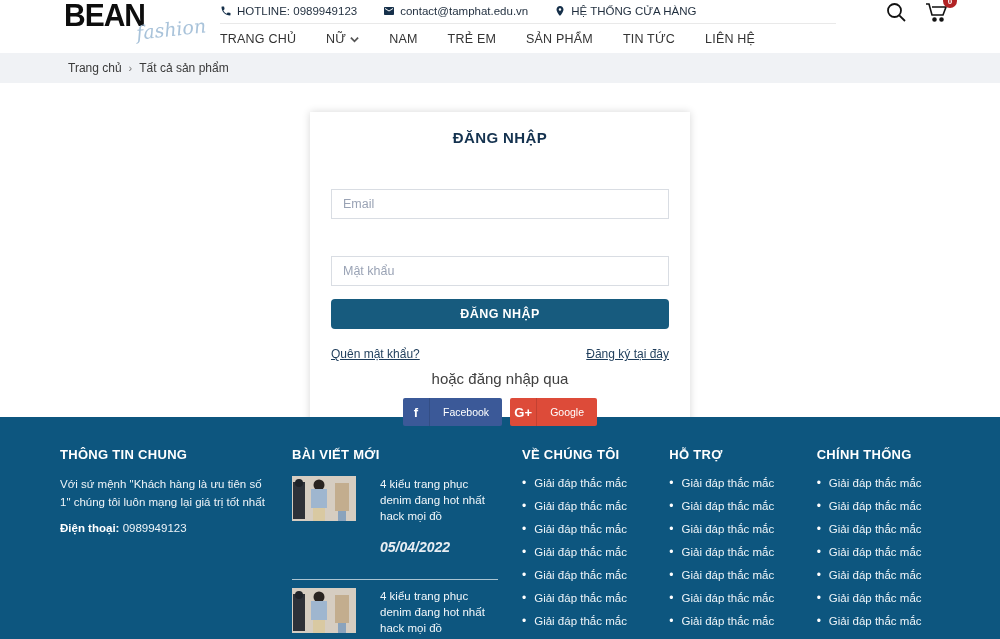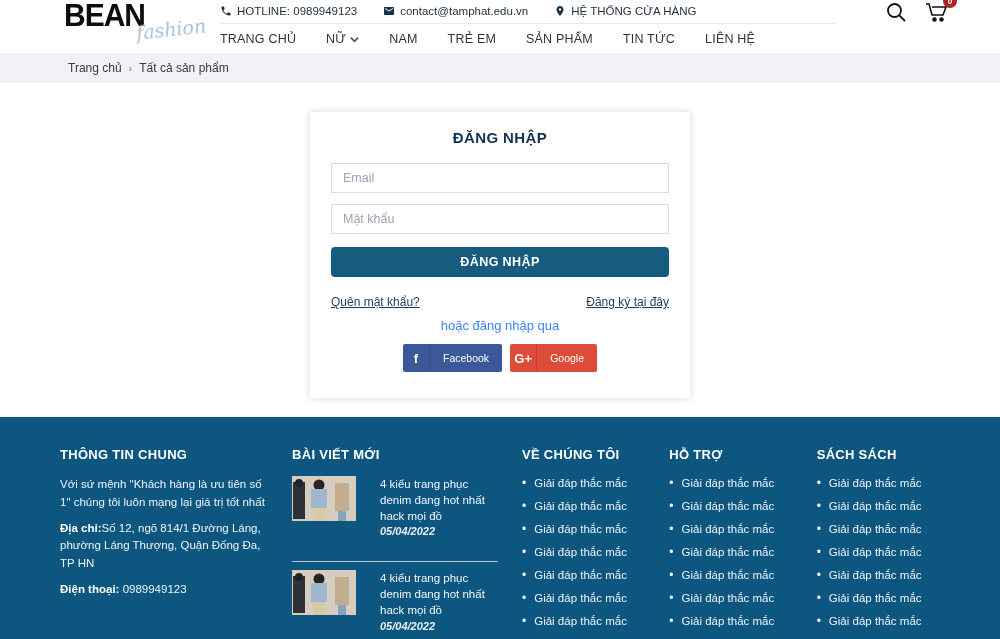--- a/index.html
+++ b/index.html
@@ -26,45 +26,45 @@
   .cart-btn svg { width:26px; height:24px; stroke:#111; fill:none; stroke-width:1.6; }
   .cart-badge { position:absolute; top:-6px; right:-7px; background:#b12224; color:#fff; font-size:8px; font-weight:bold; width:14px; height:14px; border-radius:50%; display:flex; align-items:center; justify-content:center; }
   
   .breadcrumb { height:30px; background:#f0f2f5; display:flex; align-items:center; gap:7px; padding-left:68px; font-size:12px; color:#3a3a3a; }
   .breadcrumb .sep { color:#777; font-size:11px; }
   .breadcrumb a { color:#3a3a3a; text-decoration:none; cursor:pointer; }
   
   .main { height:305px; background:#fff; }
   .login-card { width:380px; margin:29px auto 0; background:#fff; box-shadow:0 0 8px rgba(0,0,0,.16); padding:17px 21px 26px; }
   .login-title { text-align:center; font-size:15px; font-weight:bold; color:#14324f; letter-spacing:.4px; margin-bottom:17px; }
-  .login-input { width:100%; height:30px; border:1px solid #d9dde3; border-radius:0; padding:4px 11px; font-size:12.5px; color:#333; margin-bottom:11px; outline:none; font-family:"Liberation Sans", sans-serif; }
+  .login-input { width:100%; height:30px; border:1px solid #d9dde3; border-radius:0; padding:4px 11px; font-size:12.5px; color:#333; margin-bottom:11px; outline:none; font-family:"Liberation Sans", sans-serif;margin-top:26px; }
   .login-input::placeholder { color:#9aa3b5; }
   .login-submit { width:100%; height:30px; background:#175b7e; border:none; border-radius:4px; color:#fff; font-size:12.5px; font-weight:bold; letter-spacing:.4px; cursor:pointer; margin-top:2px; font-family:"Liberation Sans", sans-serif; }
   .login-links { display:flex; justify-content:space-between; margin-top:18px; font-size:12px; }
   .login-links a { color:#1d3c5a; text-decoration:underline; cursor:pointer; }
-  .or-text { text-align:center; margin-top:9px; font-size:13px; color:#3b82f6; }
+  .or-text { text-align:center; margin-top:9px; font-size:15px; color:#404040; }
   .social-row { display:flex; justify-content:center; gap:8px; margin-top:11px; }
   .btn-social { display:flex; align-items:center; height:28px; border:none; border-radius:2px; color:#fff; cursor:pointer; padding:0; font-family:"Liberation Sans", sans-serif; }
   .btn-facebook { background:#3b5998; }
   .btn-google { background:#dd4b39; }
   .btn-social .icon-box { width:27px; height:28px; display:flex; align-items:center; justify-content:center; font-weight:bold; font-size:13px; border-right:1px solid rgba(0,0,0,.12); }
   .btn-social .lbl { padding:0 13px; font-size:10.5px; }
   
   .footer { height:251px; background:#0d567f; color:#fff; }
   .footer-cols { display:flex; padding:30px 60px 0; gap:24px; }
   .fcol h4 { font-size:13px; font-weight:bold; letter-spacing:.3px; margin-bottom:14px; }
   .fcol-about { width:208px; flex:0 0 auto; }
   .fcol-about p { font-size:11.5px; line-height:1.55; margin-bottom:8px; color:#eef4f8; }
   .fcol-about b { color:#fff; }
   .fcol-articles { width:206px; flex:0 0 auto; }
   .article { display:flex; gap:24px; padding-bottom:24px; margin-bottom:8px; border-bottom:1px solid rgba(255,255,255,.65); cursor:pointer; }
   .article:last-child { border-bottom:none; margin-bottom:0; }
   .article .thumb { width:64px; height:45px; flex:0 0 auto; }
   .article .a-title { font-size:11.5px; line-height:1.4; color:#f2f7fa; }
-  .article .a-date { font-size:11px; font-style:italic; font-weight:bold; color:#e8eef3; margin-top:1px; }
+  .article .a-date { font-size:14px; font-style:italic; font-weight:bold; color:#e8eef3; margin-top:15px; }
   .fcol-links { flex:1; }
   .fcol-links ul { list-style:none; }
   .fcol-links li { display:flex; align-items:baseline; gap:8px; font-size:11.5px; margin-bottom:9px; cursor:pointer; color:#eef4f8; }
   .fcol-links li::before { content:"•"; font-size:12px; color:#fff; }
 </style>
 </head>
 <body>
 
 <div class="header">
   <div class="logo">
@@ -166,21 +166,20 @@
     </div>
   </div>
 </div>
 
 <div class="footer">
   <div class="footer-cols">
 
     <div class="fcol fcol-about">
       <h4>THÔNG TIN CHUNG</h4>
       <p>Với sứ mệnh "Khách hàng là ưu tiên số 1" chúng tôi luôn mạng lại giá trị tốt nhất</p>
-      <p><b>Địa chỉ:</b><span>Số 12, ngõ 814/1 Đường Láng, phường Láng Thượng, Quận Đống Đa, TP HN</span></p>
       <p><b>Điện thoại:</b> <span>0989949123</span></p>
     </div>
 
     <div class="fcol fcol-articles">
       <h4>BÀI VIẾT MỚI</h4>
       <div>
 
           <div class="article">
             <svg class="thumb" viewBox="0 0 64 45">
               <rect width="64" height="45" fill="#d6cdc1"></rect>
@@ -256,21 +255,21 @@
           <li>Giải đáp thắc mắc</li>
           <li>Giải đáp thắc mắc</li>
           <li>Giải đáp thắc mắc</li>
           <li>Giải đáp thắc mắc</li>
           <li>Giải đáp thắc mắc</li>
           <li>Giải đáp thắc mắc</li>
         </ul>
     </div>
 
     <div class="fcol fcol-links">
-      <h4>SÁCH SÁCH</h4>
+      <h4>CHÍNH THỐNG</h4>
       <ul>
 
       <li>Giải đáp thắc mắc</li>
           <li>Giải đáp thắc mắc</li>
           <li>Giải đáp thắc mắc</li>
           <li>Giải đáp thắc mắc</li>
           <li>Giải đáp thắc mắc</li>
           <li>Giải đáp thắc mắc</li>
           <li>Giải đáp thắc mắc</li>
         </ul>

